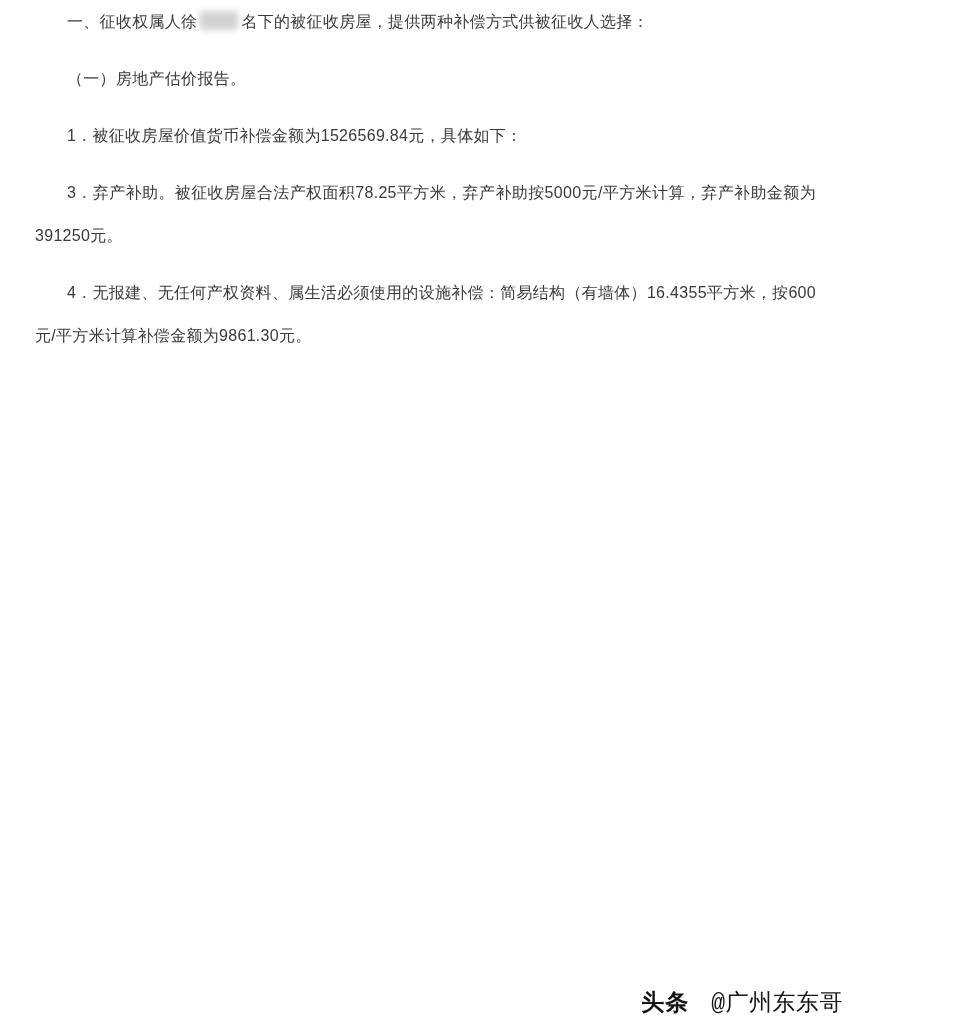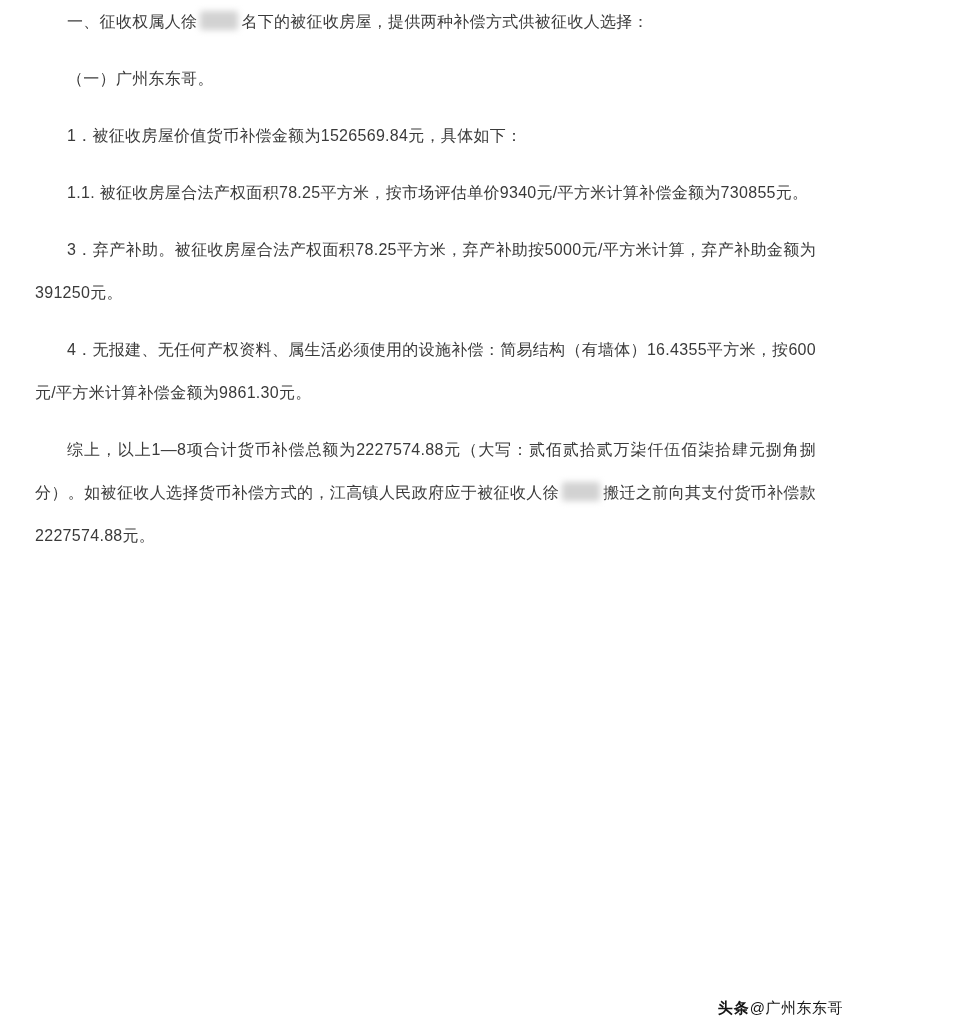--- a/index.html
+++ b/index.html
@@ -40,57 +40,57 @@
   .redact.small {
     width: 44px;
     background: #dcdcdc;
   }
   .watermark {
     position: absolute;
     right: 6px;
     bottom: 10px;
     display: flex;
     align-items: flex-end;
-    font-size: 15px;
+    font-size: 23px;
     color: #151515;
     white-space: nowrap;
     text-indent: 0;
+    font-family: Liberation Mono, monospace;
   }
   .wm-brand {
     font-weight: 700;
     letter-spacing: 1px;
   }
   .wm-handle {
     font-weight: 500;
     letter-spacing: 0.5px;
+    margin-left: 22px;
   }
 </style>
 </head>
 <body>
 
 <div class="page">
 
   <p class="para"><span>一、征收权属人徐</span><span class="redact"></span><span>名下的被征收房屋，提供两种补偿方式供被征收人选择：</span></p>
 
-  <p class="para"><span>（一）广州东东哥。</span></p>
+  <p class="para"><span>（一）房地产估价报告。</span></p>
 
   <p class="para"><span>1．被征收房屋价值货币补偿金额为1526569.84元，具体如下：</span></p>
 
-  <p class="para"><span>1.1. 被征收房屋合法产权面积78.25平方米，按市场评估单价9340元/平方米计算补偿金额为730855元。</span></p>
 
 
 
   <p class="para"><span>3．弃产补助。被征收房屋合法产权面积78.25平方米，弃产补助按5000元/平方米计算，弃产补助金额为391250元。</span></p>
 
   <p class="para"><span>4．无报建、无任何产权资料、属生活必须使用的设施补偿：简易结构（有墙体）16.4355平方米，按600元/平方米计算补偿金额为9861.30元。</span></p>
 
 
 
 
 
-  <p class="para"><span>综上，以上1—8项合计货币补偿总额为2227574.88元（大写：贰佰贰拾贰万柒仟伍佰柒拾肆元捌角捌分）。如被征收人选择货币补偿方式的，江高镇人民政府应于被征收人徐</span><span class="redact"></span><span>搬迁之前向其支付货币补偿款2227574.88元。</span></p>
 
   <div class="watermark">
     <span class="wm-brand">头条</span>
     <span class="wm-handle">@广州东东哥</span>
   </div>
 
 </div>
 
 </body></html>

